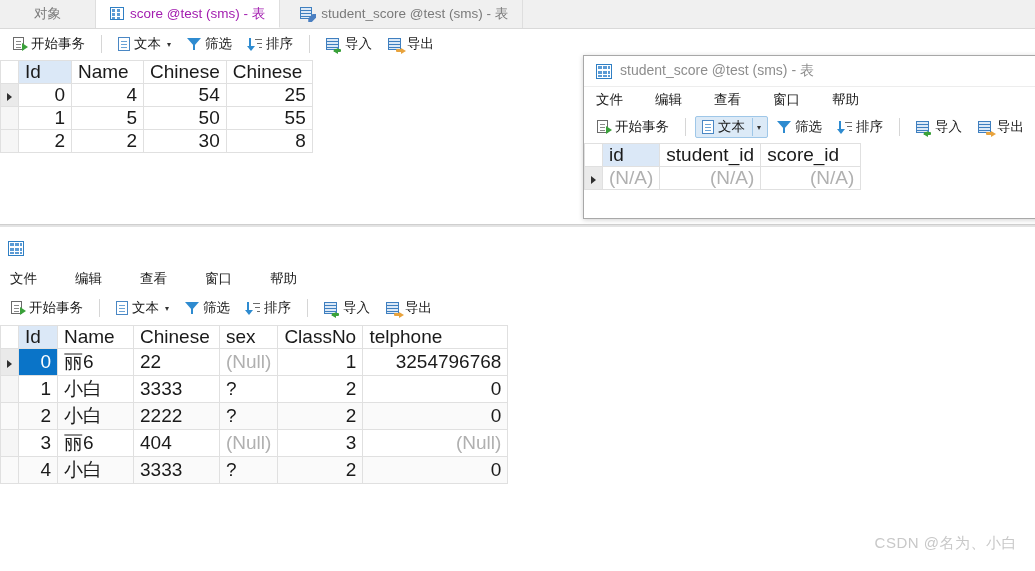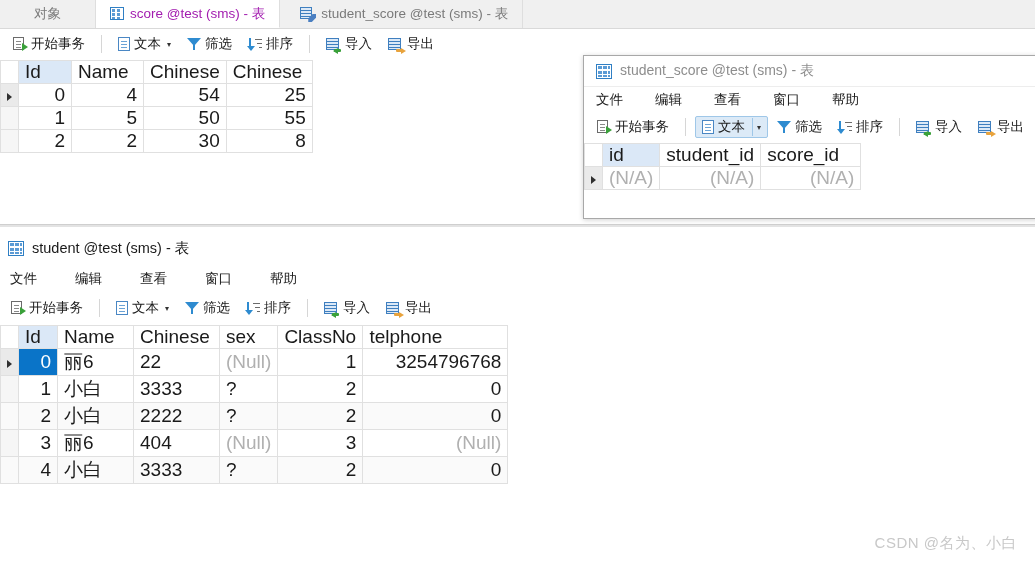--- a/index.html
+++ b/index.html
@@ -412,21 +412,20 @@
       <i style="left:1px;top:1px;width:3.5px;height:3.5px;"></i>
       <i style="left:6px;top:1px;width:3.5px;height:3.5px;"></i>
       <i style="left:10.5px;top:1px;width:2.5px;height:3.5px;"></i>
       <i style="left:1px;top:6px;width:3.5px;height:3.5px;"></i>
       <i style="left:6px;top:6px;width:3.5px;height:3.5px;"></i>
       <i style="left:10.5px;top:6px;width:2.5px;height:3.5px;"></i>
       <i style="left:1px;top:10.5px;width:3.5px;height:2px;"></i>
       <i style="left:6px;top:10.5px;width:3.5px;height:2px;"></i>
       <i style="left:10.5px;top:10.5px;width:2.5px;height:2px;"></i>
     </span>
-    <span>student @test (sms) - 表</span>
   </div>
 
   <div class="menubar">
     <span class="mi">文件</span>
     <span class="mi">编辑</span>
     <span class="mi">查看</span>
     <span class="mi">窗口</span>
     <span class="mi">帮助</span>
   </div>
 

